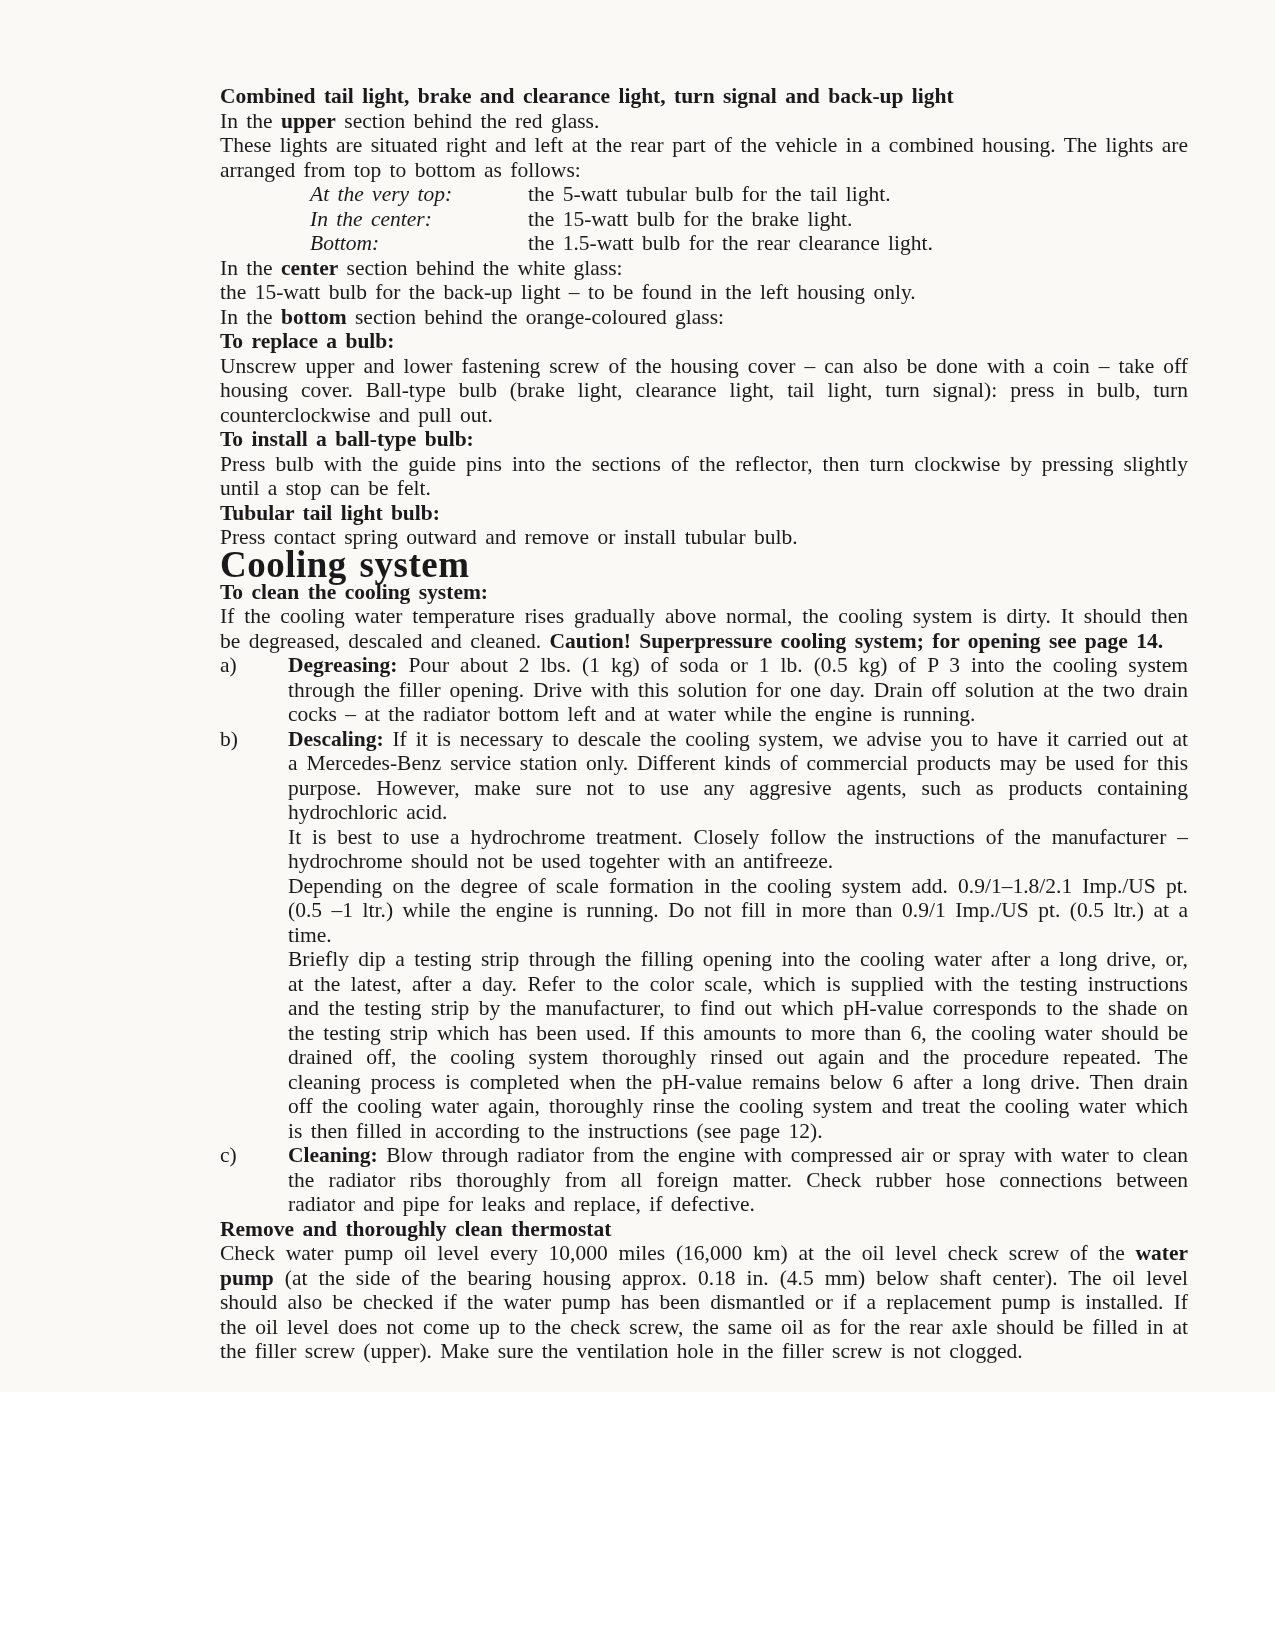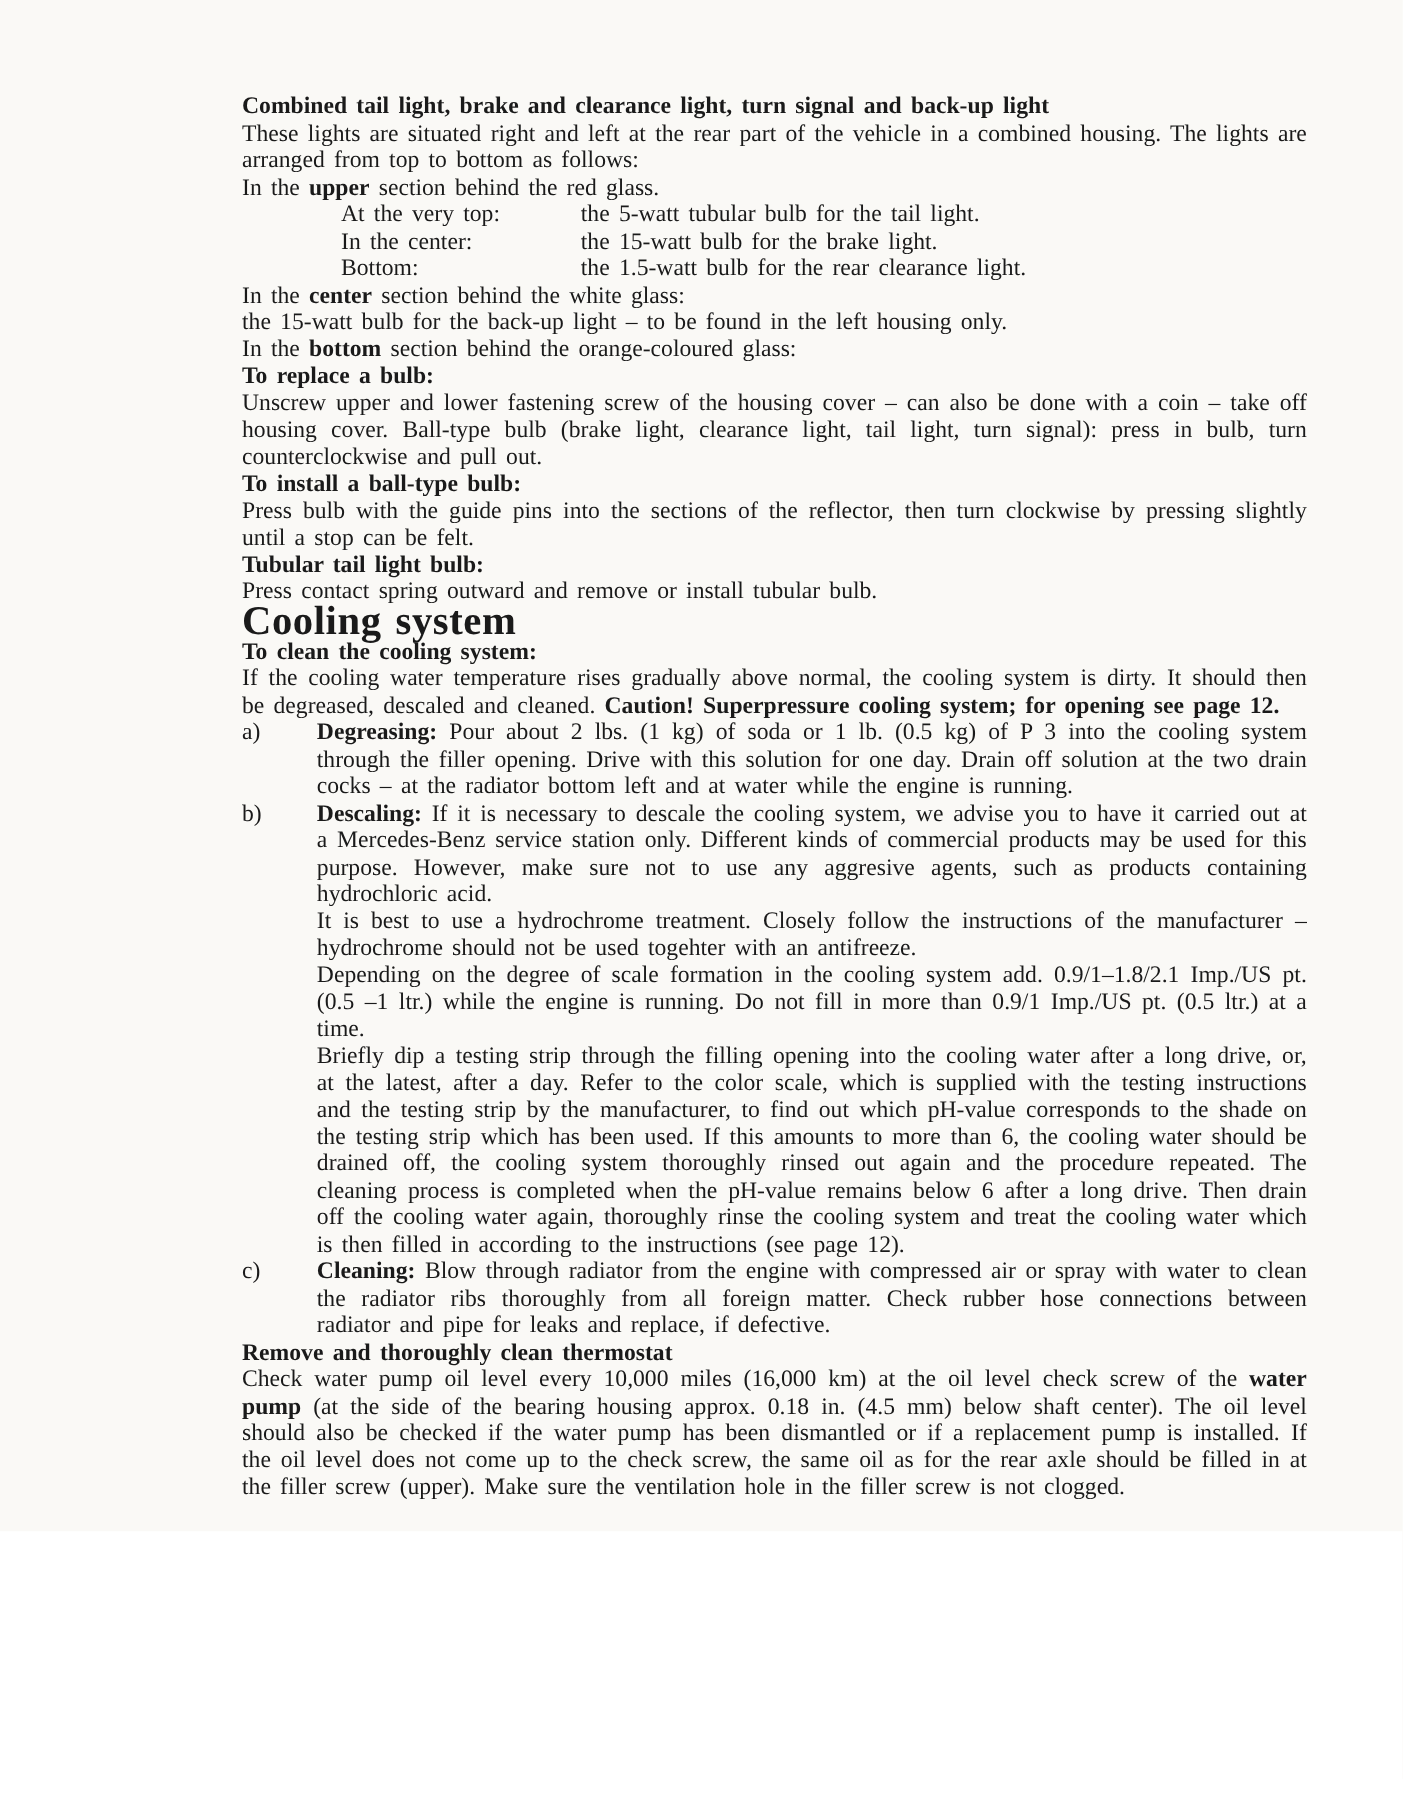--- a/index.html
+++ b/index.html
@@ -24,44 +24,44 @@
   p { margin: 0; }
   .para { text-align: justify; }
   .h { font-weight: bold; }
   .big-h {
     font-weight: bold;
     font-size: 37px;
     line-height: 30px;
     letter-spacing: 0.5px;
   }
   .spec-row { display: flex; padding-left: 90px; }
-  .spec-label { width: 218px; flex: none; }
+  .spec-label { width: 218px; flex: none; font-style: italic; }
   .spec-value { flex: 1; }
   .li { display: flex; }
   .li-marker { width: 30px; flex: none; }
   .li-body { flex: 1; margin-left: 38px; }
   .pageno {
     position: absolute;
     top: 1538px;
     right: 87px;
     font-family: "Liberation Serif", serif;
     font-size: 22px;
     color: #0f766e;
   }
 </style>
 </head>
 <body>
 
 <div class="page">
   <div class="content">
 
     <p class="h">Combined tail light, brake and clearance light, turn signal and back-up light</p>
+    <p class="para"><span>In the </span><b>upper</b><span> section behind the red glass.</span></p>
+
     <p class="para">These lights are situated right and left at the rear part of the vehicle in a combined housing. The lights are arranged from top to bottom as follows:</p>
-
-    <p class="para"><span>In the </span><b>upper</b><span> section behind the red glass.</span></p>
 
     <div>
       <div class="spec-row">
         <span class="spec-label">At the very top:</span>
         <span class="spec-value">the 5-watt tubular bulb for the tail light.</span>
       </div>
       <div class="spec-row">
         <span class="spec-label">In the center:</span>
         <span class="spec-value">the 15-watt bulb for the brake light.</span>
       </div>
@@ -80,21 +80,21 @@
     <p class="para">Unscrew upper and lower fastening screw of the housing cover – can also be done with a coin – take off housing cover. Ball-type bulb (brake light, clearance light, tail light, turn signal): press in bulb, turn counterclockwise and pull out.</p>
 
     <p class="h">To install a ball-type bulb:</p>
     <p class="para">Press bulb with the guide pins into the sections of the reflector, then turn clockwise by pressing slightly until a stop can be felt.</p>
 
     <p class="h">Tubular tail light bulb:</p>
     <p class="para">Press contact spring outward and remove or install tubular bulb.</p>
 
     <p class="big-h">Cooling system</p>
     <p class="h">To clean the cooling system:</p>
-    <p class="para"><span>If the cooling water temperature rises gradually above normal, the cooling system is dirty. It should then be degreased, descaled and cleaned. </span><b>Caution! Superpressure cooling system; for opening see page 12.</b></p>
+    <p class="para"><span>If the cooling water temperature rises gradually above normal, the cooling system is dirty. It should then be degreased, descaled and cleaned. </span><b>Caution! Superpressure cooling system; for opening see page 14.</b></p>
 
     <div class="li">
       <span class="li-marker">a)</span>
       <div class="li-body">
         <p class="para"><b>Degreasing:</b> <span>Pour about 2 lbs. (1 kg) of soda or 1 lb. (0.5 kg) of P 3 into the cooling system through the filler opening. Drive with this solution for one day. Drain off solution at the two drain cocks – at the radiator bottom left and at water while the engine is running.</span></p>
       </div>
     </div>
 
     <div class="li">
       <span class="li-marker">b)</span>

